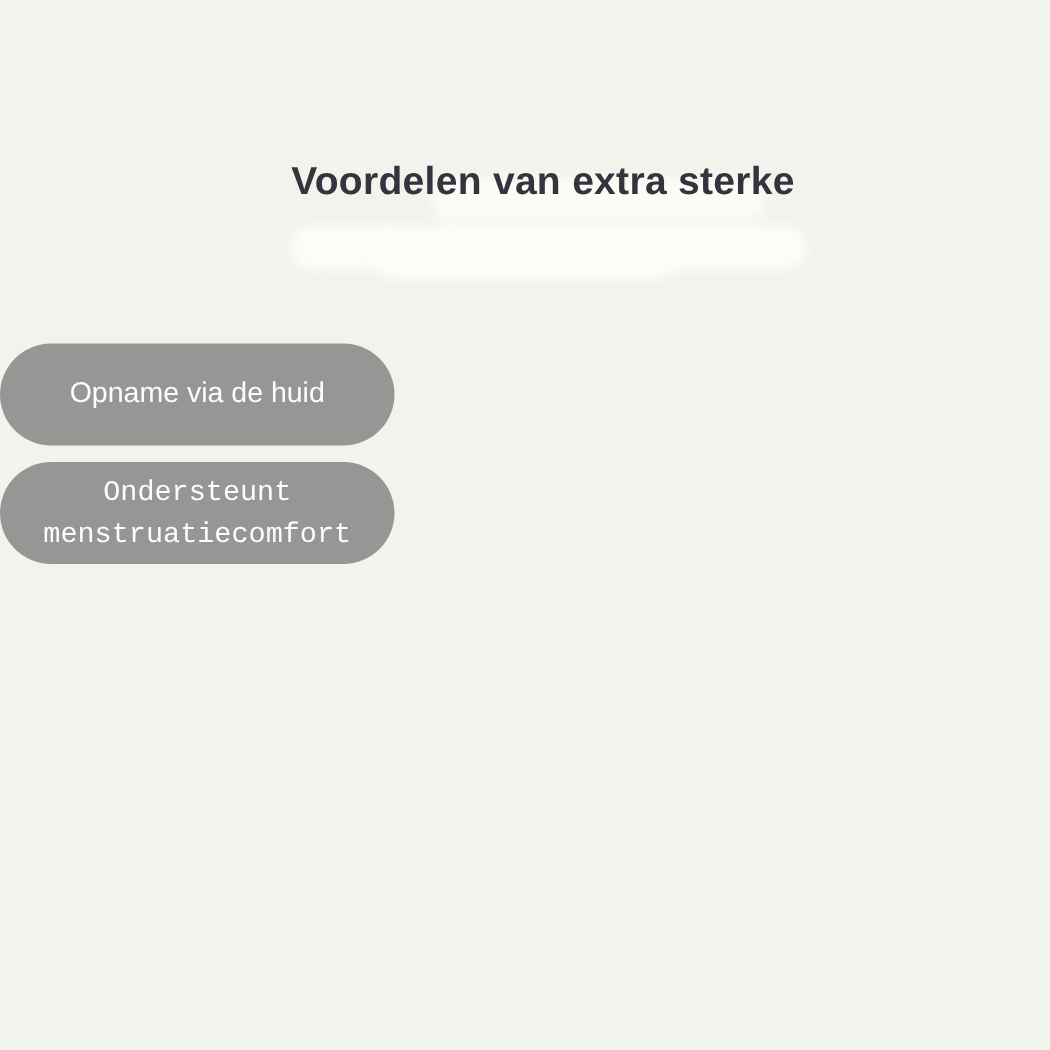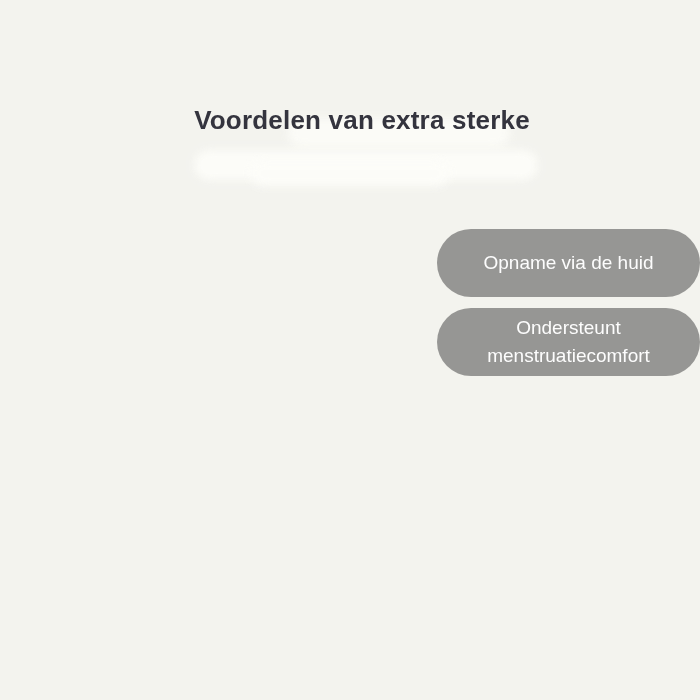--- a/index.html
+++ b/index.html
@@ -53,42 +53,42 @@
     border-radius: 13px;
     opacity: 0.9;
   }
   .pill-stack {
     position: absolute;
     top: 229px;
     left: 0;
     width: 700px;
     display: flex;
     flex-direction: column;
-    align-items: flex-end;
+    align-items: flex-start;
     gap: 11px;
     z-index: 1;
   }
   .pill {
     display: flex;
     align-items: center;
     justify-content: center;
     box-sizing: border-box;
     background: #969694;
     color: #fdfdfd;
     font-size: 19px;
     line-height: 28px;
     text-align: center;
     border-radius: 40px;
     min-height: 68px;
     padding: 4px 12px;
   }
   .pill-1 { width: 263px; }
   .pill-2 { width: 216px; }
   .pill-3 { width: 297px; }
-  .pill-4 { width: 263px; }
+  .pill-4 { width: 263px; font-family: Liberation Mono, monospace; }
   .pill-5 { width: 359px; min-height: 70px; }
 </style>
 </head>
 <body>
 
 <div class="canvas">
 
   <h1 class="title">
     <span class="line">Voordelen van extra sterke</span>
   </h1>

